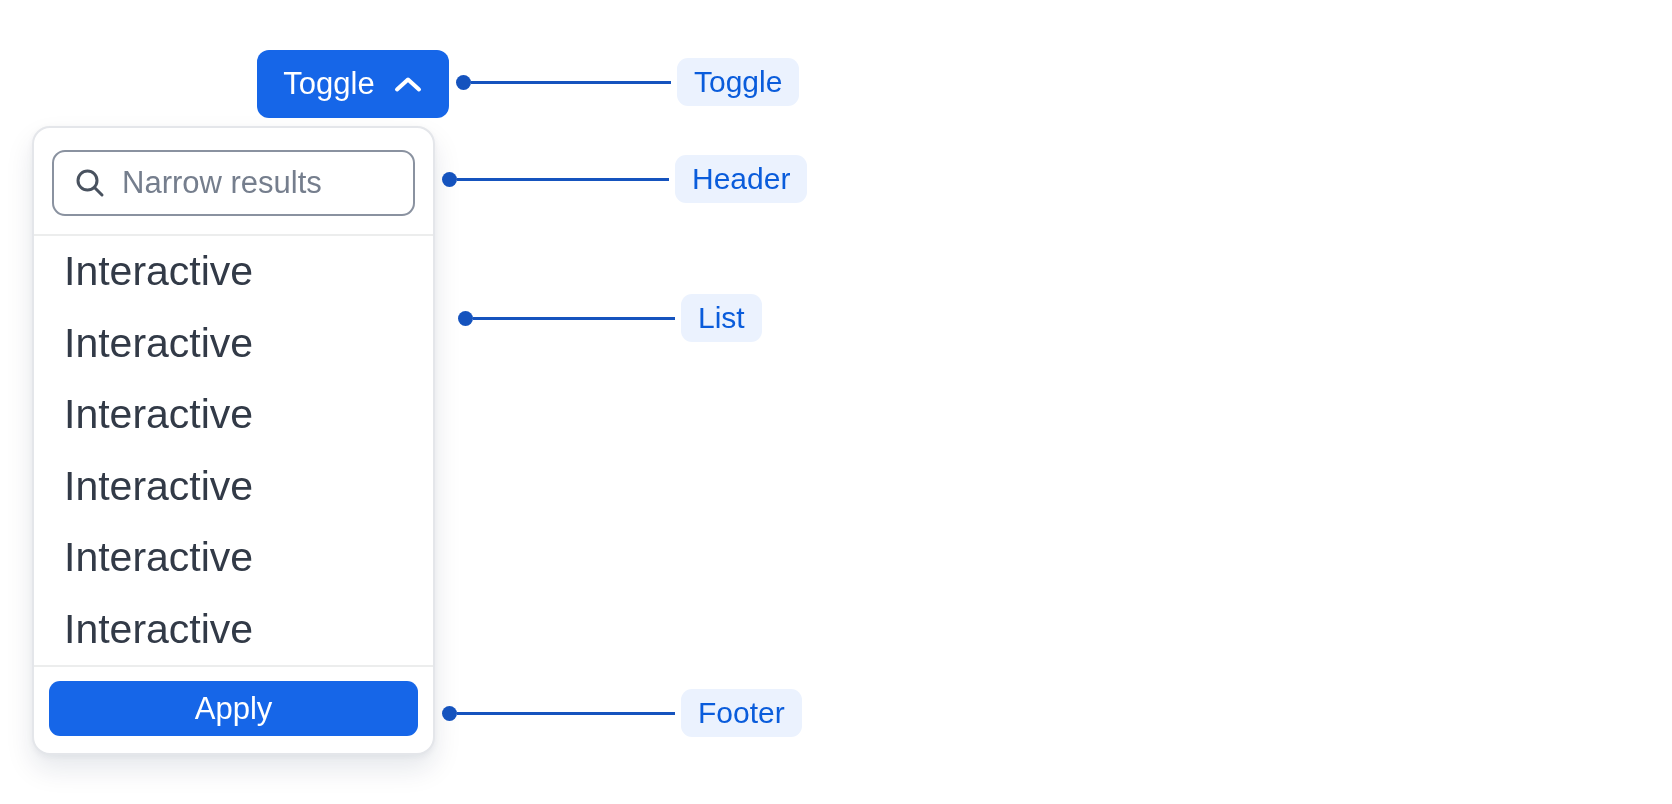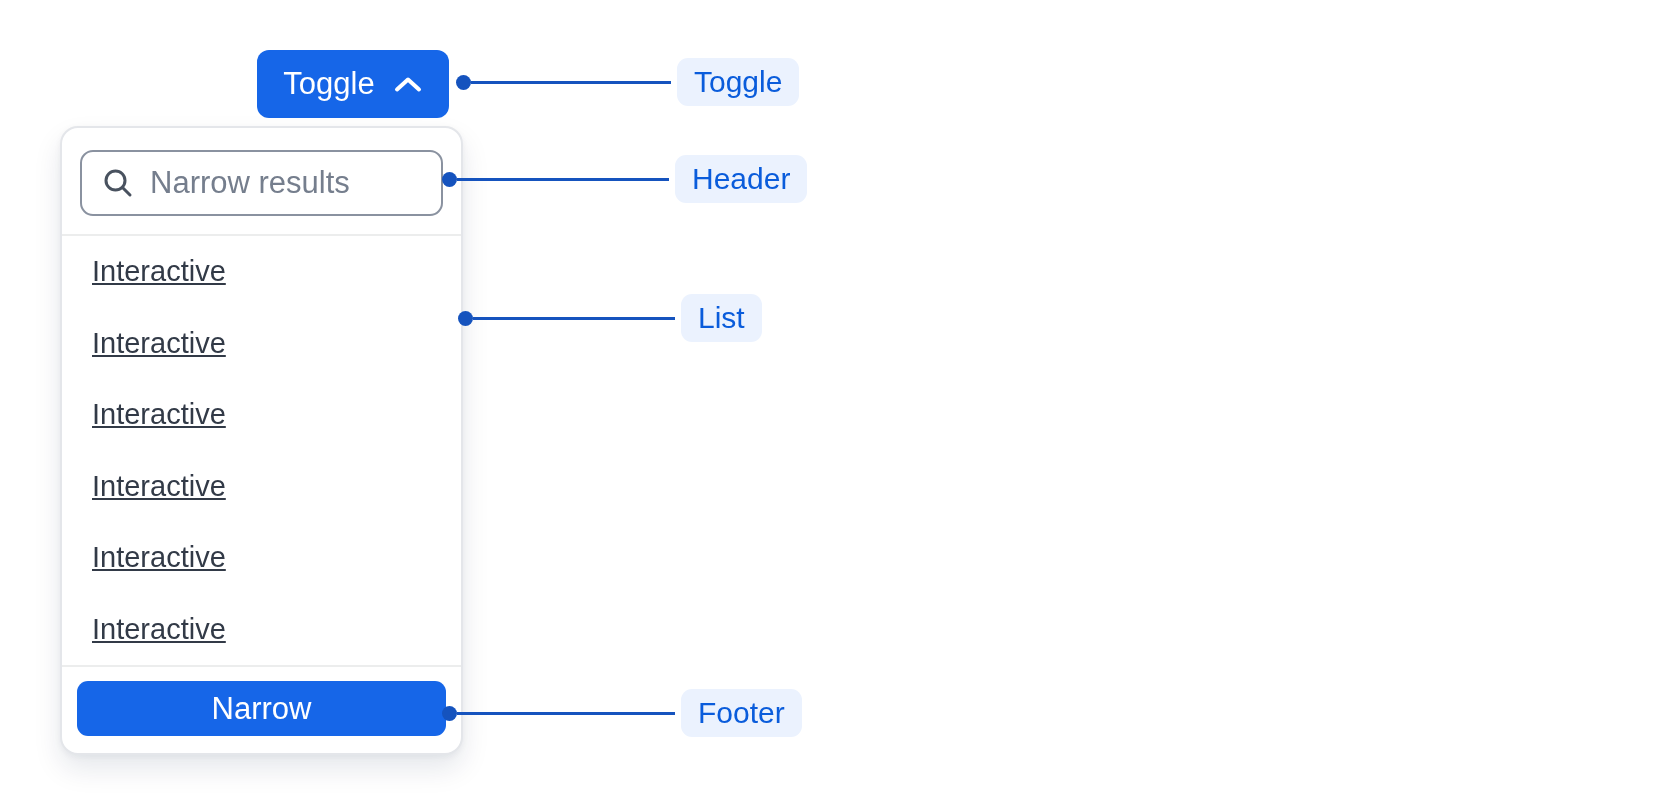--- a/index.html
+++ b/index.html
@@ -12,21 +12,21 @@
     position: absolute; left: 257px; top: 50px; width: 192px; height: 68px;
     background: var(--accent); border: none; border-radius: 12px;
     display: flex; align-items: center; justify-content: center; gap: 18px;
     color: #ffffff; font-size: 31px; font-weight: 500; cursor: pointer;
     font-family: "Liberation Sans", sans-serif;
   }
   .toggle-btn svg { display: block; }
 
   
   .panel {
-    position: absolute; left: 60px; top: 126px; width: 403px; height: 629px;
+    position: absolute; left: 32px; top: 126px; width: 403px; height: 629px;
     background: #ffffff; border: 2px solid #e4e6ea; border-radius: 18px;
     box-shadow: 0 14px 28px rgba(9,30,66,0.10), 0 2px 6px rgba(9,30,66,0.05);
     display: flex; flex-direction: column;
   }
   .panel-header { padding: 22px 18px 18px 18px; border-bottom: 2px solid #eceded; }
   .search-box {
     position: relative; width: 100%; height: 66px;
     border: 2px solid #8a92a0; border-radius: 13px; background: #ffffff;
     display: flex; align-items: center; padding: 0 20px;
   }
@@ -34,21 +34,21 @@
   .search-box input {
     border: none; outline: none; flex: 1 1 auto; min-width: 0;
     font-size: 31px; color: #323a47; background: transparent;
     font-family: "Liberation Sans", sans-serif;
   }
   .search-box input::placeholder { color: #757e8d; opacity: 1; }
 
   .panel-list { flex: 1 1 auto; display: flex; flex-direction: column; overflow: hidden; }
   .list-item {
     flex: 1 1 auto; display: flex; align-items: center;
-    padding: 0 30px; font-size: 29px; color: #323a47; cursor: pointer; text-decoration: underline;
+    padding: 0 30px; font-size: 41px; color: #323a47; cursor: pointer;
   }
 
   .panel-footer { border-top: 2px solid #eceded; padding: 14px 15px 17px 15px; }
   .apply-btn {
     width: 100%; height: 55px; background: var(--accent); color: #ffffff;
     border: none; border-radius: 11px; font-size: 31px; font-weight: 500;
     cursor: pointer; font-family: "Liberation Sans", sans-serif;
   }
 
   
@@ -100,21 +100,21 @@
     <div class="panel-list" id="list-container">
         <div class="list-item">Interactive</div>
         <div class="list-item">Interactive</div>
         <div class="list-item">Interactive</div>
         <div class="list-item">Interactive</div>
         <div class="list-item">Interactive</div>
         <div class="list-item">Interactive</div>
       </div>
 
     <div class="panel-footer">
-      <button class="apply-btn">Narrow</button>
+      <button class="apply-btn">Apply</button>
     </div>
 
   </div>
 
   <div class="annotation" style="left:456px; top:82px;">
     <span class="dot"></span>
     <span class="line" style="width:200px;"></span>
     <span class="pill">Toggle</span>
   </div>
 

